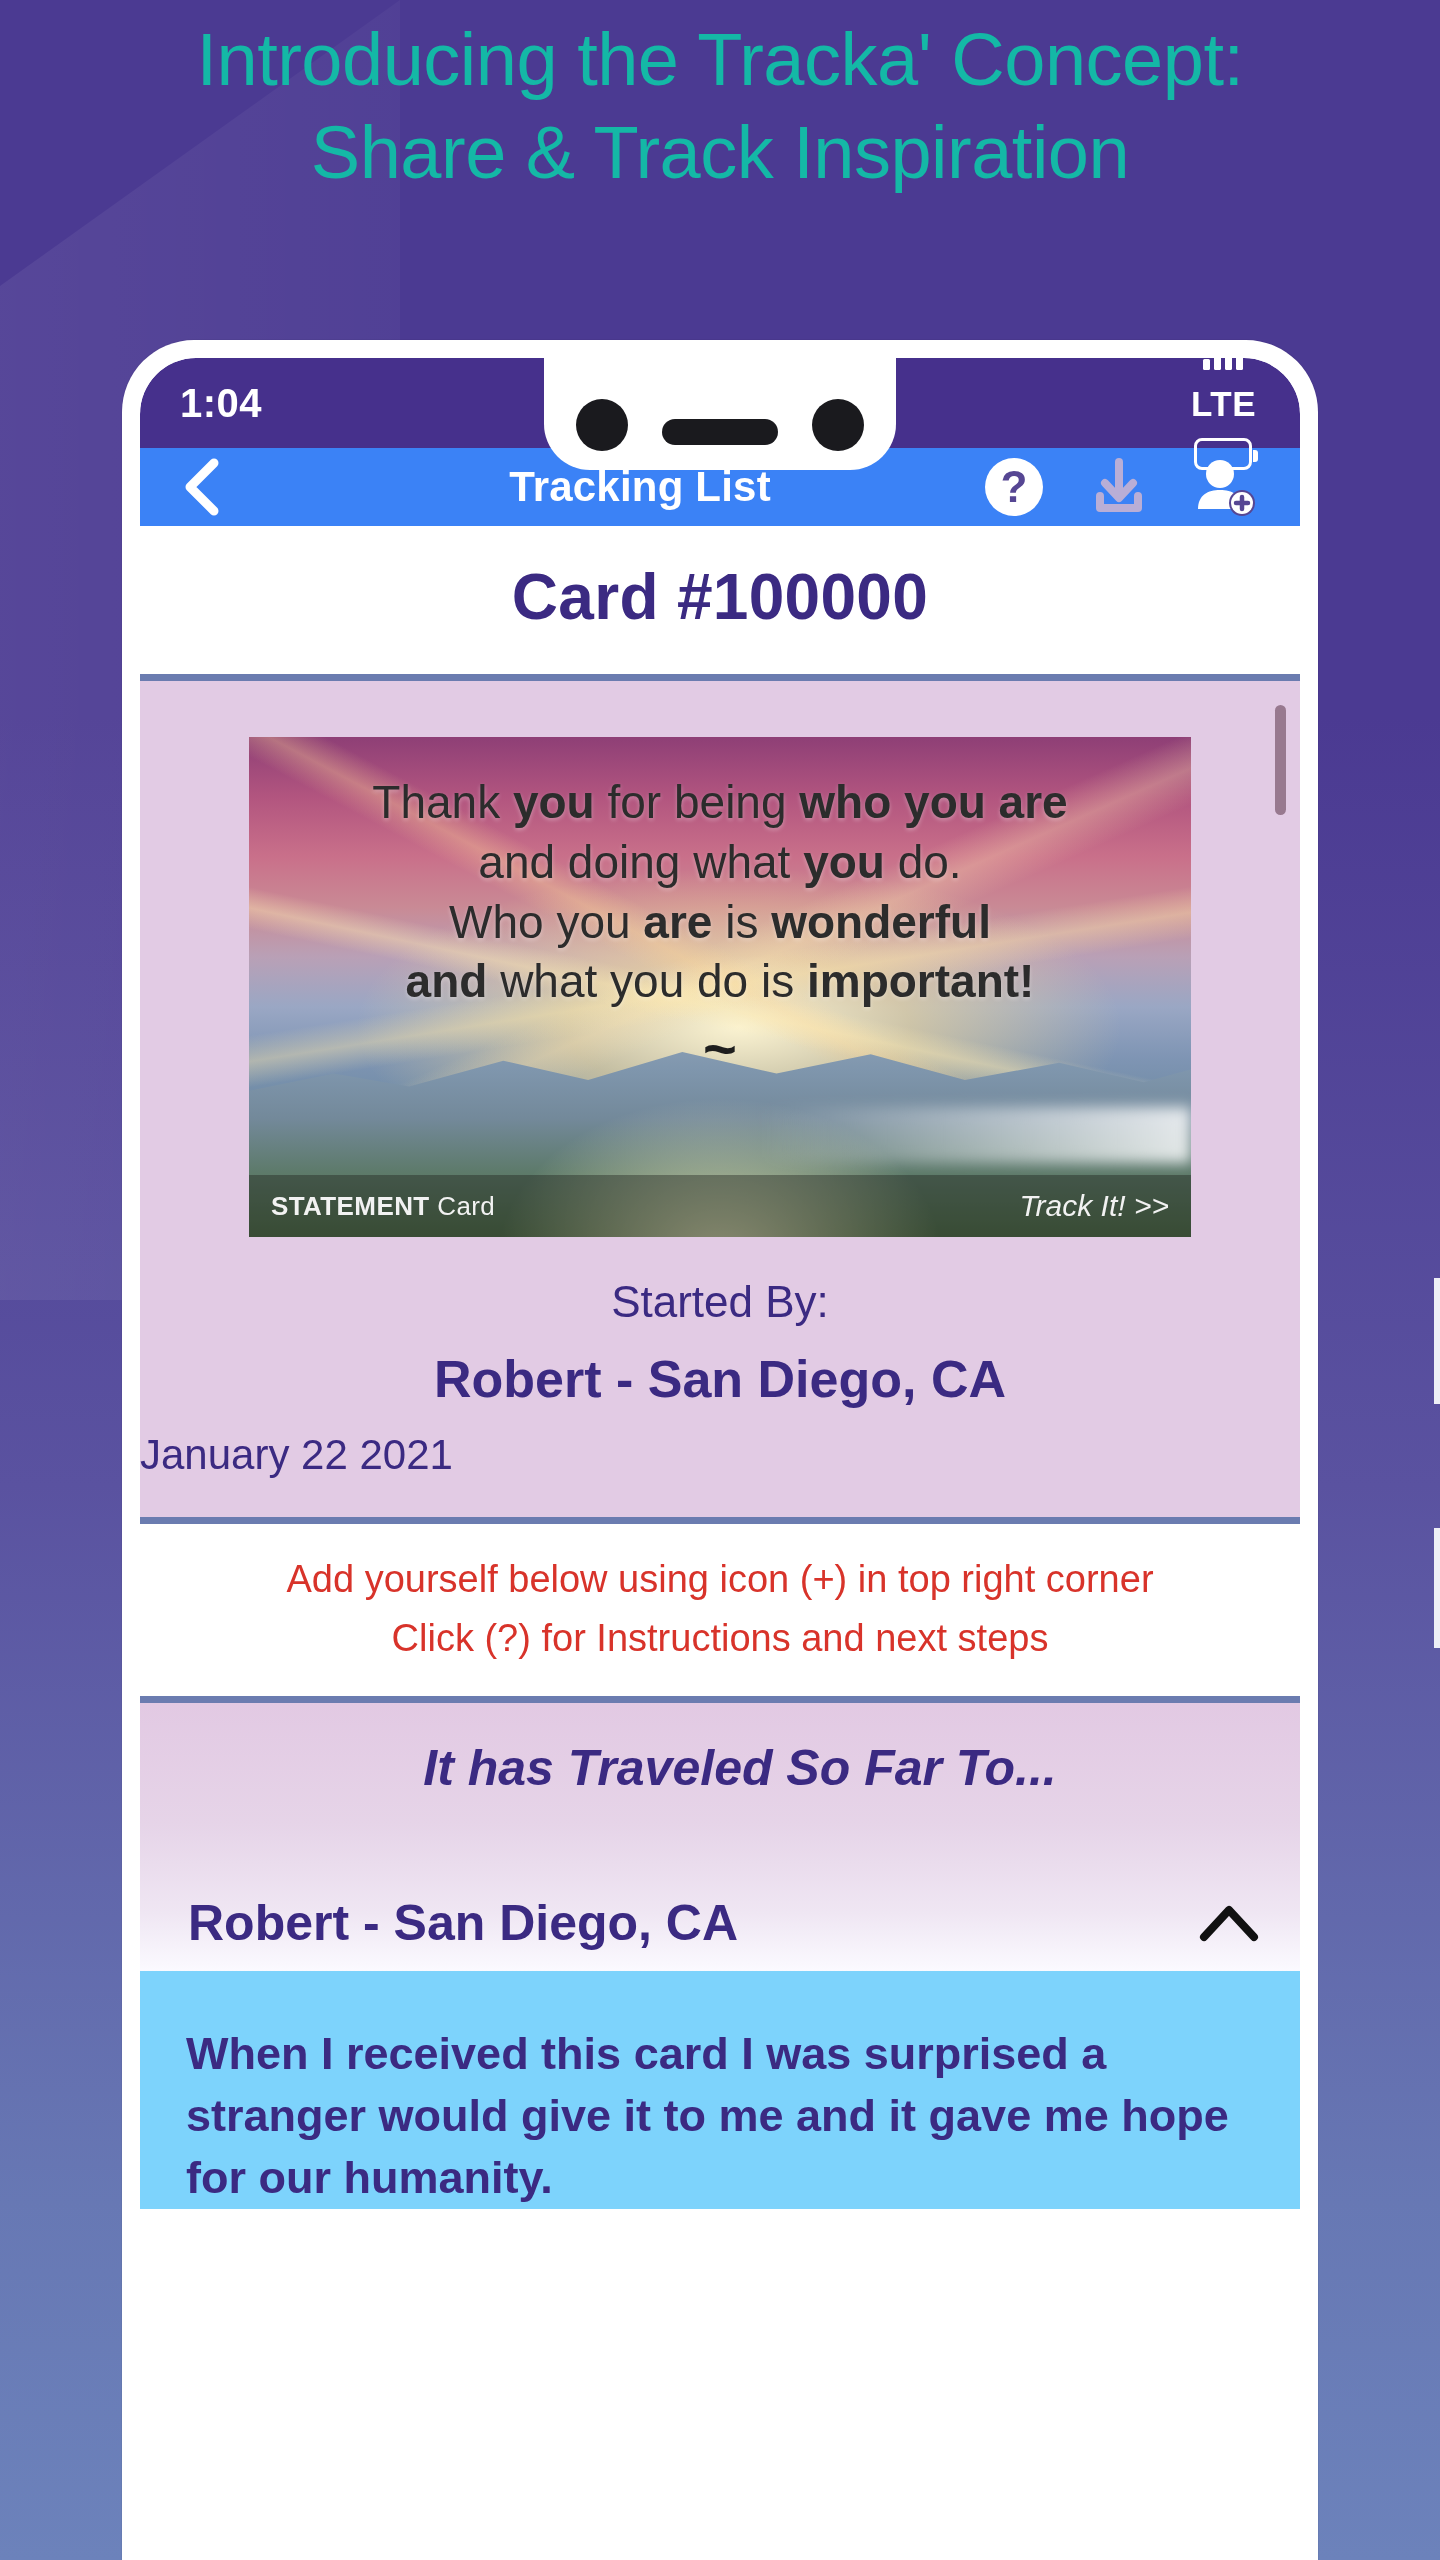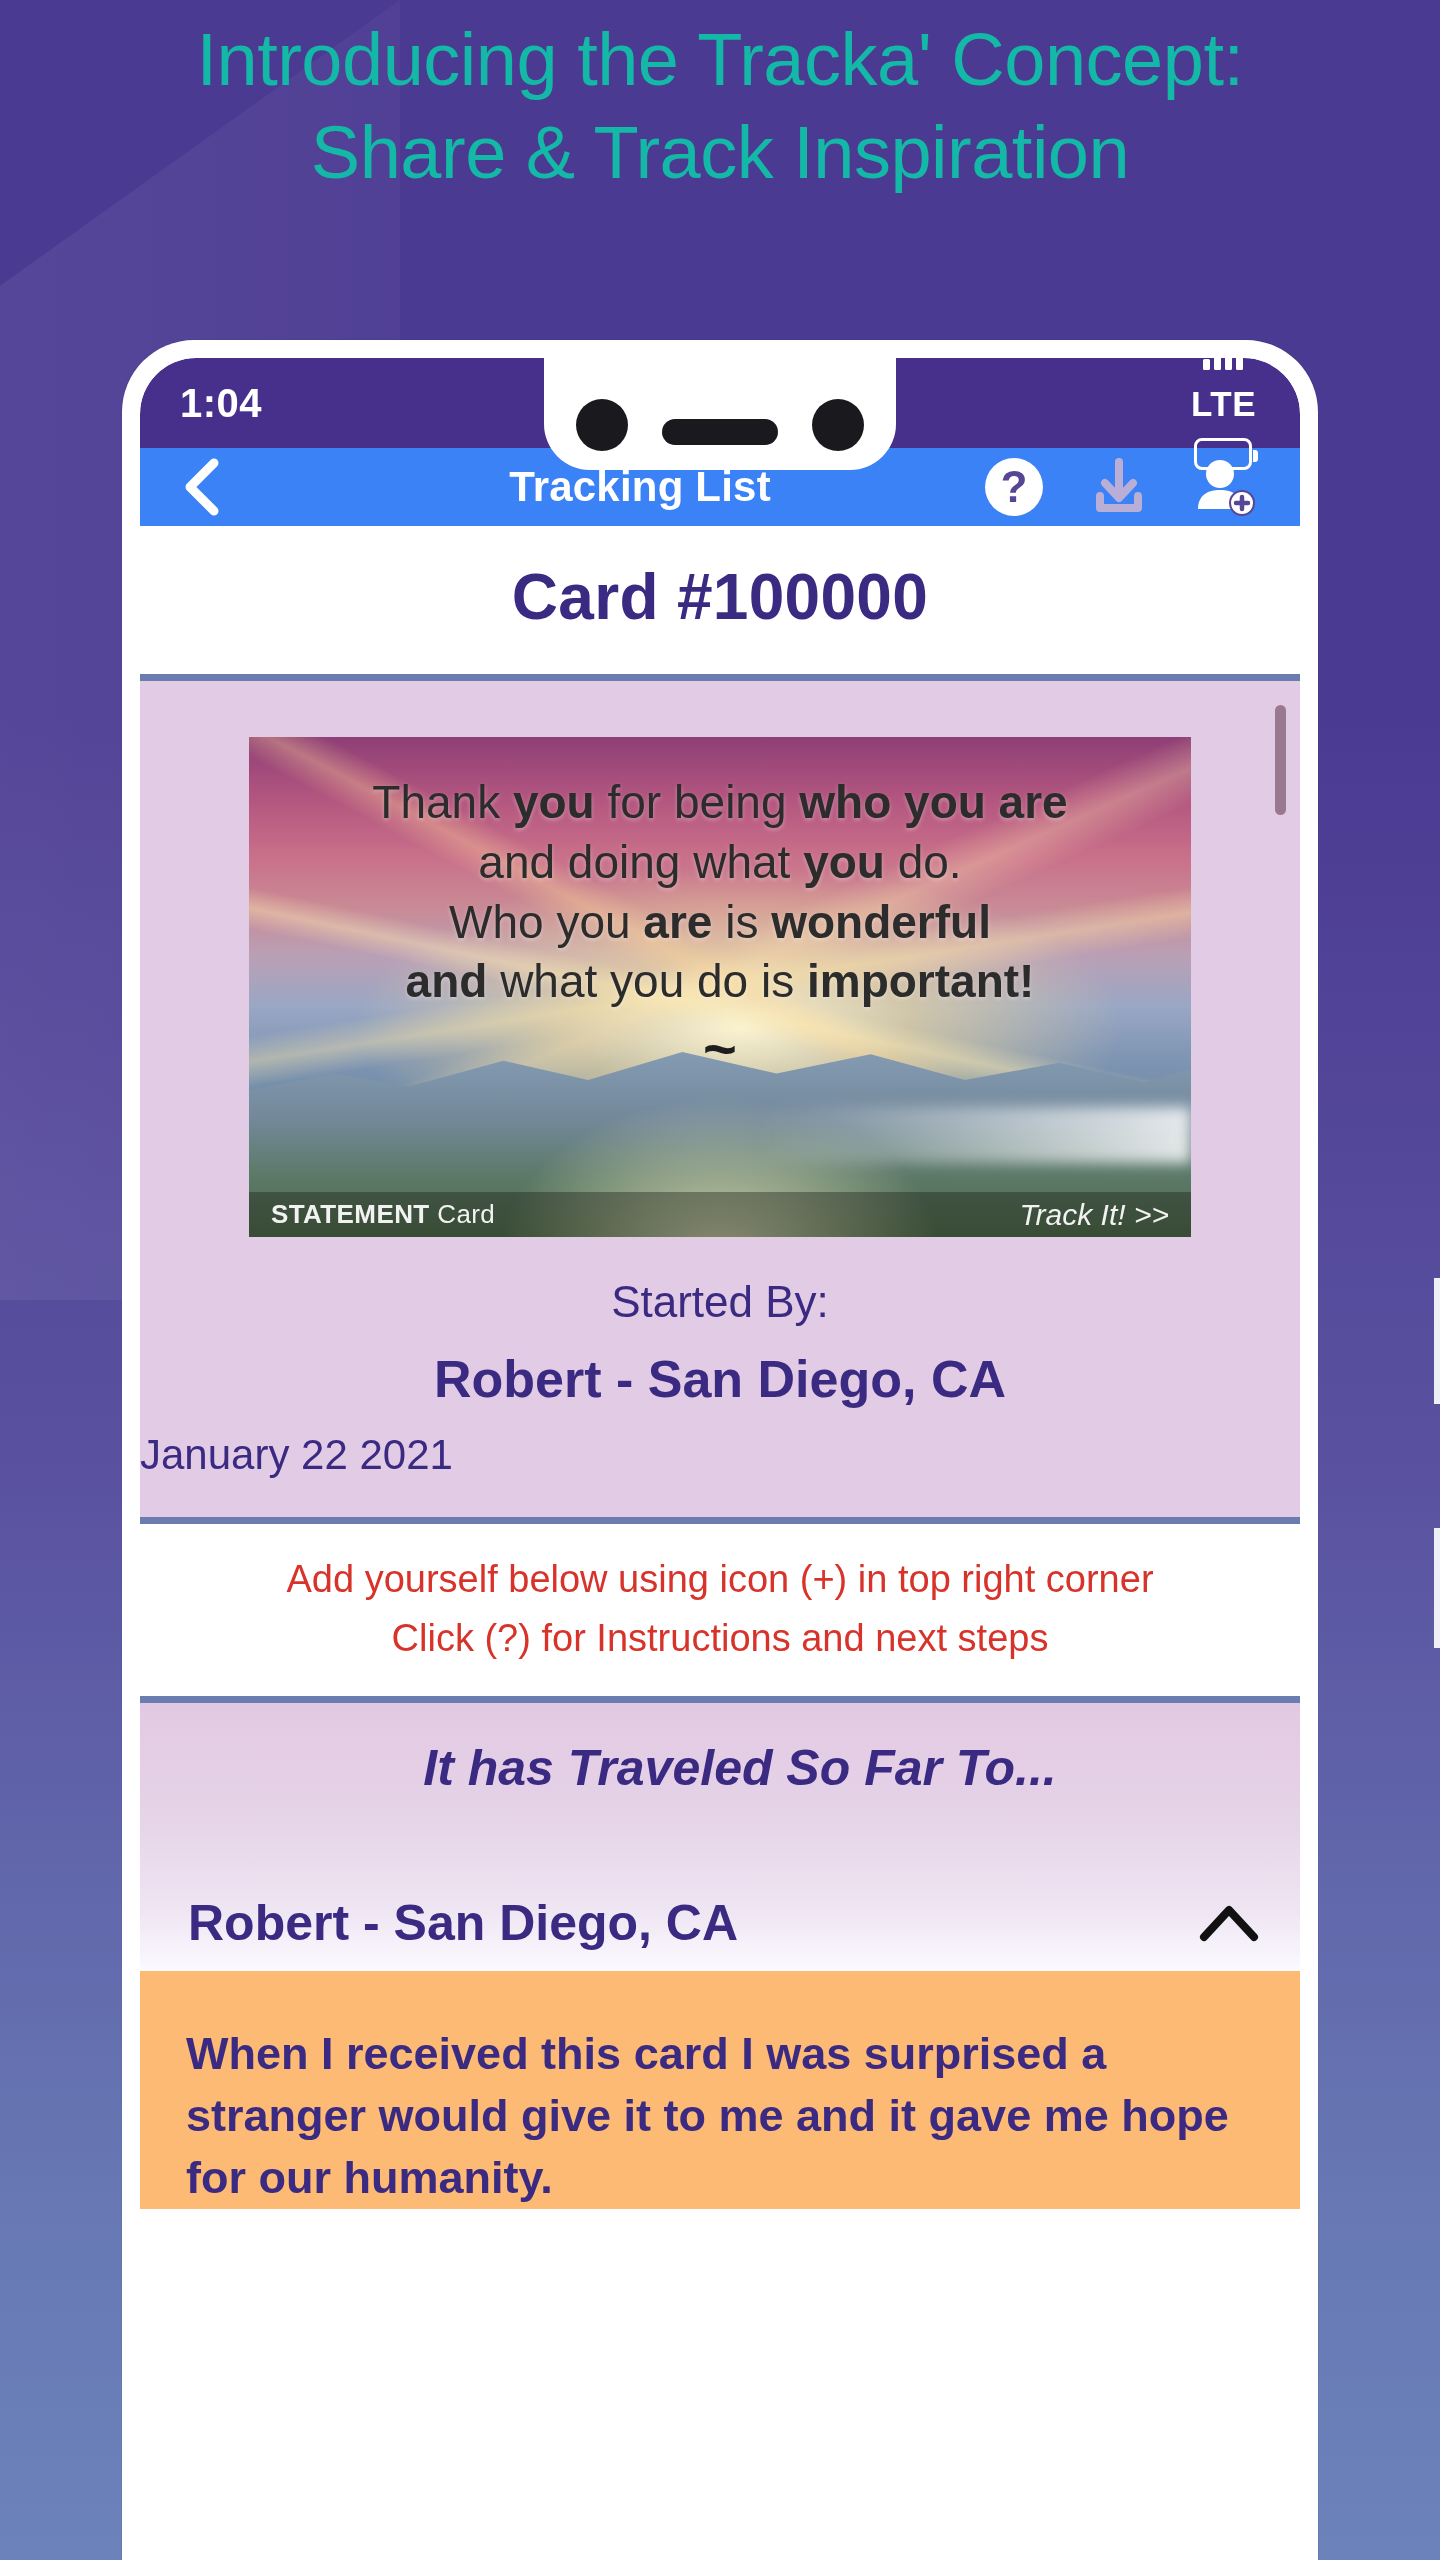--- a/index.html
+++ b/index.html
@@ -173,21 +173,21 @@
     font-size:46px; line-height:1.30; font-weight:400;
     text-shadow:0 2px 4px rgba(255,255,255,.32);
     padding:0 35px;
   }
   .quote-text b { font-weight:700; }
   .tilde {
     position:absolute; left:0; right:0; top:278px; text-align:center;
     font-size:58px; font-weight:700; color:#1e1e1e;
   }
   .img-footer {
-    position:absolute; left:0; right:0; bottom:0; height:45px;
+    position:absolute; left:0; right:0; bottom:0; height:62px;
     background:rgba(30,32,28,.40);
     display:flex; align-items:center; justify-content:space-between;
     padding:0 22px;
   }
   .brand { color:#f2f2f2; font-size:26px; letter-spacing:.4px; }
   .brand b { font-weight:700; }
   .trackit { color:#f2f2f2; font-size:30px; font-style:italic; }
 
   .started-by {
     text-align:center; color:#3b2a82;
@@ -224,21 +224,21 @@
     margin-left:40px;
   }
   .person-row {
     display:flex; align-items:center; justify-content:space-between;
     padding:0 40px 0 48px; height:96px;
   }
   .person-name { color:#3b2a82; font-size:50px; font-weight:700; }
 
   
   .testimonial {
-    background:#fdba74; padding:52px 44px 0 46px;
+    background:#7dd3fc; padding:52px 44px 0 46px;
   }
   .testimonial p {
     color:#3b2a82; font-size:45px; line-height:1.38; font-weight:700;
   }
 </style>
 </head>
 <body>
 
 <div class="bg"></div>
 <div class="bg-diagonal"></div>

